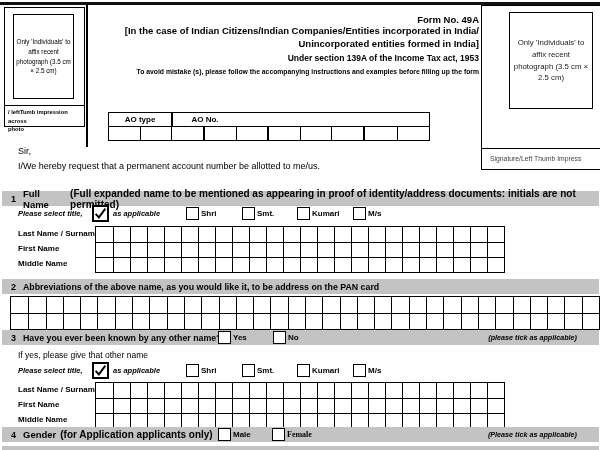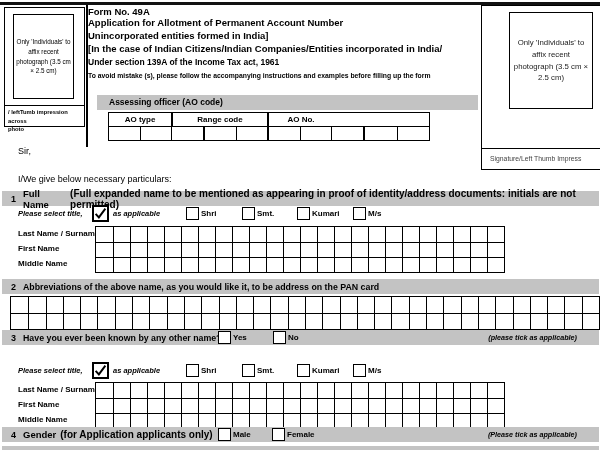--- a/index.html
+++ b/index.html
@@ -16,21 +16,21 @@
   .lphoto-caption{position:absolute;left:4px;top:105px;width:81px;height:22px;border:1.5px solid #000;box-sizing:border-box;
                   font-size:5.8px;font-weight:bold;line-height:1.5;padding:2px 3px;}
   .rsig-outer{position:absolute;left:481px;top:5px;width:131px;height:165px;border:1.2px solid #000;box-sizing:border-box;background:#fff;}
   .rphoto-inner{position:absolute;left:27px;top:6px;width:84px;height:97px;border:1px solid #000;box-sizing:border-box;
                 display:flex;align-items:center;justify-content:center;text-align:center;
                 font-size:7.8px;line-height:1.5;padding:2px;color:#222;}
   .rsig-label{position:absolute;left:0;right:0;bottom:0;height:20px;border-top:1px solid #000;
               line-height:20px;font-size:6.8px;color:#444;padding-left:8px;white-space:nowrap;overflow:hidden;}
 
   
-  .header{position:absolute;left:88px;top:6px;width:391px;text-align:left;}
+  .header{position:absolute;left:88px;top:14px;width:391px;text-align:right;}
   .h-formno{font-size:9.5px;font-weight:bold;}
   .h-title{font-size:9.5px;font-weight:bold;line-height:1.35;}
   .h-sub{font-size:8.5px;font-weight:600;margin-top:2px;}
   .h-instr{font-size:6.8px;font-weight:bold;margin-top:5px;}
 
   
   .ao-bar{position:absolute;left:97px;top:95px;width:381px;height:15px;background:var(--bar,#c3c3c3);
           font-size:8.5px;font-weight:bold;line-height:15px;padding-left:12px;box-sizing:border-box;}
   .ao-table{position:absolute;left:108px;top:112px;border:1.8px solid #000;background:#fff;}
   .ao-row{display:flex;}
@@ -80,41 +80,38 @@
     </div>
   </div>
   <div class="lphoto-caption">
     <div>/ leftTumb impression across</div>
     <div>photo</div>
   </div>
 
   
   <div class="header">
     <div class="h-formno">Form No. 49A</div>
-    <div class="h-title">Application for Allotment of Permanent Account Number</div>
+    <div class="h-title">[In the case of Indian Citizens/Indian Companies/Entities incorporated in India/</div>
     <div class="h-title">Unincorporated entities formed in India]</div>
-    <div class="h-title">[In the case of Indian Citizens/Indian Companies/Entities incorporated in India/</div>
-    <div class="h-sub">Under section 139A of the Income Tax act, 1961</div>
+    <div class="h-sub">Under section 139A of the Income Tax act, 1953</div>
     <div class="h-instr">To avoid mistake (s), please follow the accompanying instructions and examples before filling up the form</div>
   </div>
 
   
   <div class="rsig-outer">
     <div class="rphoto-inner">
       <span>Only 'Individuals' to affix recent photograph (3.5 cm × 2.5 cm)</span>
     </div>
     <div class="rsig-label">Signature/Left Thumb Impress</div>
   </div>
 
   
-  <div class="ao-bar">Assessing officer  (AO code)</div>
   <div class="ao-table">
       <div class="ao-row hdr">
         <div class="ao-h" style="width: 64px; border-right: 2px solid rgb(0, 0, 0);">AO type</div>
-        <div class="ao-h" style="width: 96px; border-right: 2px solid rgb(0, 0, 0);">Range code</div>
         <div class="ao-h" style="width: 64px;">AO No.</div>
       </div>
       <div class="ao-row">
         <div class="ao-g" style="width: 96px; border-right: 2px solid rgb(0, 0, 0);">
           <div class="ao-cell" style="border-right: 1px solid rgb(0, 0, 0);"></div>
           <div class="ao-cell" style="border-right: 1px solid rgb(0, 0, 0);"></div>
           <div class="ao-cell"></div>
         </div>
         <div class="ao-g" style="width: 64px; border-right: 2px solid rgb(0, 0, 0);">
           <div class="ao-cell" style="border-right: 1px solid rgb(0, 0, 0);"></div>
@@ -127,21 +124,21 @@
         </div>
         <div class="ao-g" style="width: 64px;">
           <div class="ao-cell" style="border-right: 1px solid rgb(0, 0, 0);"></div>
           <div class="ao-cell"></div>
         </div>
       </div>
     </div>
 
   
   <div class="bodyline" style="left:18px;top:146px;">Sir,</div>
-  <div class="bodyline" style="left:18px;top:174px;">I/We give below necessary particulars:</div>
+  <div class="bodyline" style="left:18px;top:161px;">I/We hereby request that a permanent account number be allotted to me/us.</div>
 
   
   <div class="bar" style="top:191px;">
     <span class="num">1</span>
     <span class="t-big">Full Name</span>
     <span class="note">(Full expanded name to be mentioned as appearing in proof of identity/address documents: initials are not permitted)</span>
   </div>
   <span class="ital" style="left:18px;top:209px;">Please select title,</span>
   <span class="tickbox" style="left:92px;top:205px;">
     <svg width="13" height="13" viewBox="0 0 20 20">
@@ -309,20 +306,21 @@
   <div class="bar" style="top:330px;">
     <span class="num">3</span>
     <span class="t-med">Have you ever been known by any other name?</span>
     <span class="rnote">(please tick  as applicable)</span>
   </div>
   <span class="cb" style="left:218px;top:331px;"></span>
   <span class="cblabel" style="left:233px;top:333px;">Yes</span>
   <span class="cb" style="left:273px;top:331px;"></span>
   <span class="cblabel" style="left:288px;top:333px;">No</span>
 
+  <div class="bodyline" style="left:18px;top:350px;font-size:8.5px;">If yes, please give that other name</div>
 
   <span class="ital" style="left:18px;top:366px;">Please select title,</span>
   <span class="tickbox" style="left:92px;top:362px;">
     <svg width="13" height="13" viewBox="0 0 20 20">
         <path d="M2.5 10.5 L7.5 16 L17.5 2.5" stroke="#000" stroke-width="3" fill="none"></path>
       </svg>
   </span>
   <span class="ital" style="left:113px;top:366px;">as applicable</span>
   <span></span>
 
@@ -407,16 +405,16 @@
   
   <div class="bar" style="top:427px;">
     <span class="num">4</span>
     <span class="t-big">Gender</span>
     <span class="note">(for Application applicants only)</span>
     <span class="rnote">(Please tick as applicable)</span>
   </div>
   <span class="cb" style="left:218px;top:428px;"></span>
   <span class="cblabel" style="left:233px;top:430px;">Male</span>
   <span class="cb" style="left:272px;top:428px;"></span>
-  <span class="cblabel" style="left:287px;top:430px;">Female</span>
+  <span class="cblabel" style="left:287px;top:430px;font-family:Liberation Serif, serif;">Female</span>
 
   <div class="bottombar"></div>
 <span class="cb" style="left: 186px; top: 207px;"></span><span class="cblabel" style="left: 201px; top: 209px;">Shri</span><span class="cb" style="left: 242px; top: 207px;"></span><span class="cblabel" style="left: 257px; top: 209px;">Smt.</span><span class="cb" style="left: 297px; top: 207px;"></span><span class="cblabel" style="left: 312px; top: 209px;">Kumari</span><span class="cb" style="left: 353px; top: 207px;"></span><span class="cblabel" style="left: 368px; top: 209px;">M/s</span><span class="cb" style="left: 186px; top: 364px;"></span><span class="cblabel" style="left: 201px; top: 366px;">Shri</span><span class="cb" style="left: 242px; top: 364px;"></span><span class="cblabel" style="left: 257px; top: 366px;">Smt.</span><span class="cb" style="left: 297px; top: 364px;"></span><span class="cblabel" style="left: 312px; top: 366px;">Kumari</span><span class="cb" style="left: 353px; top: 364px;"></span><span class="cblabel" style="left: 368px; top: 366px;">M/s</span></div>
 
 </body></html>

